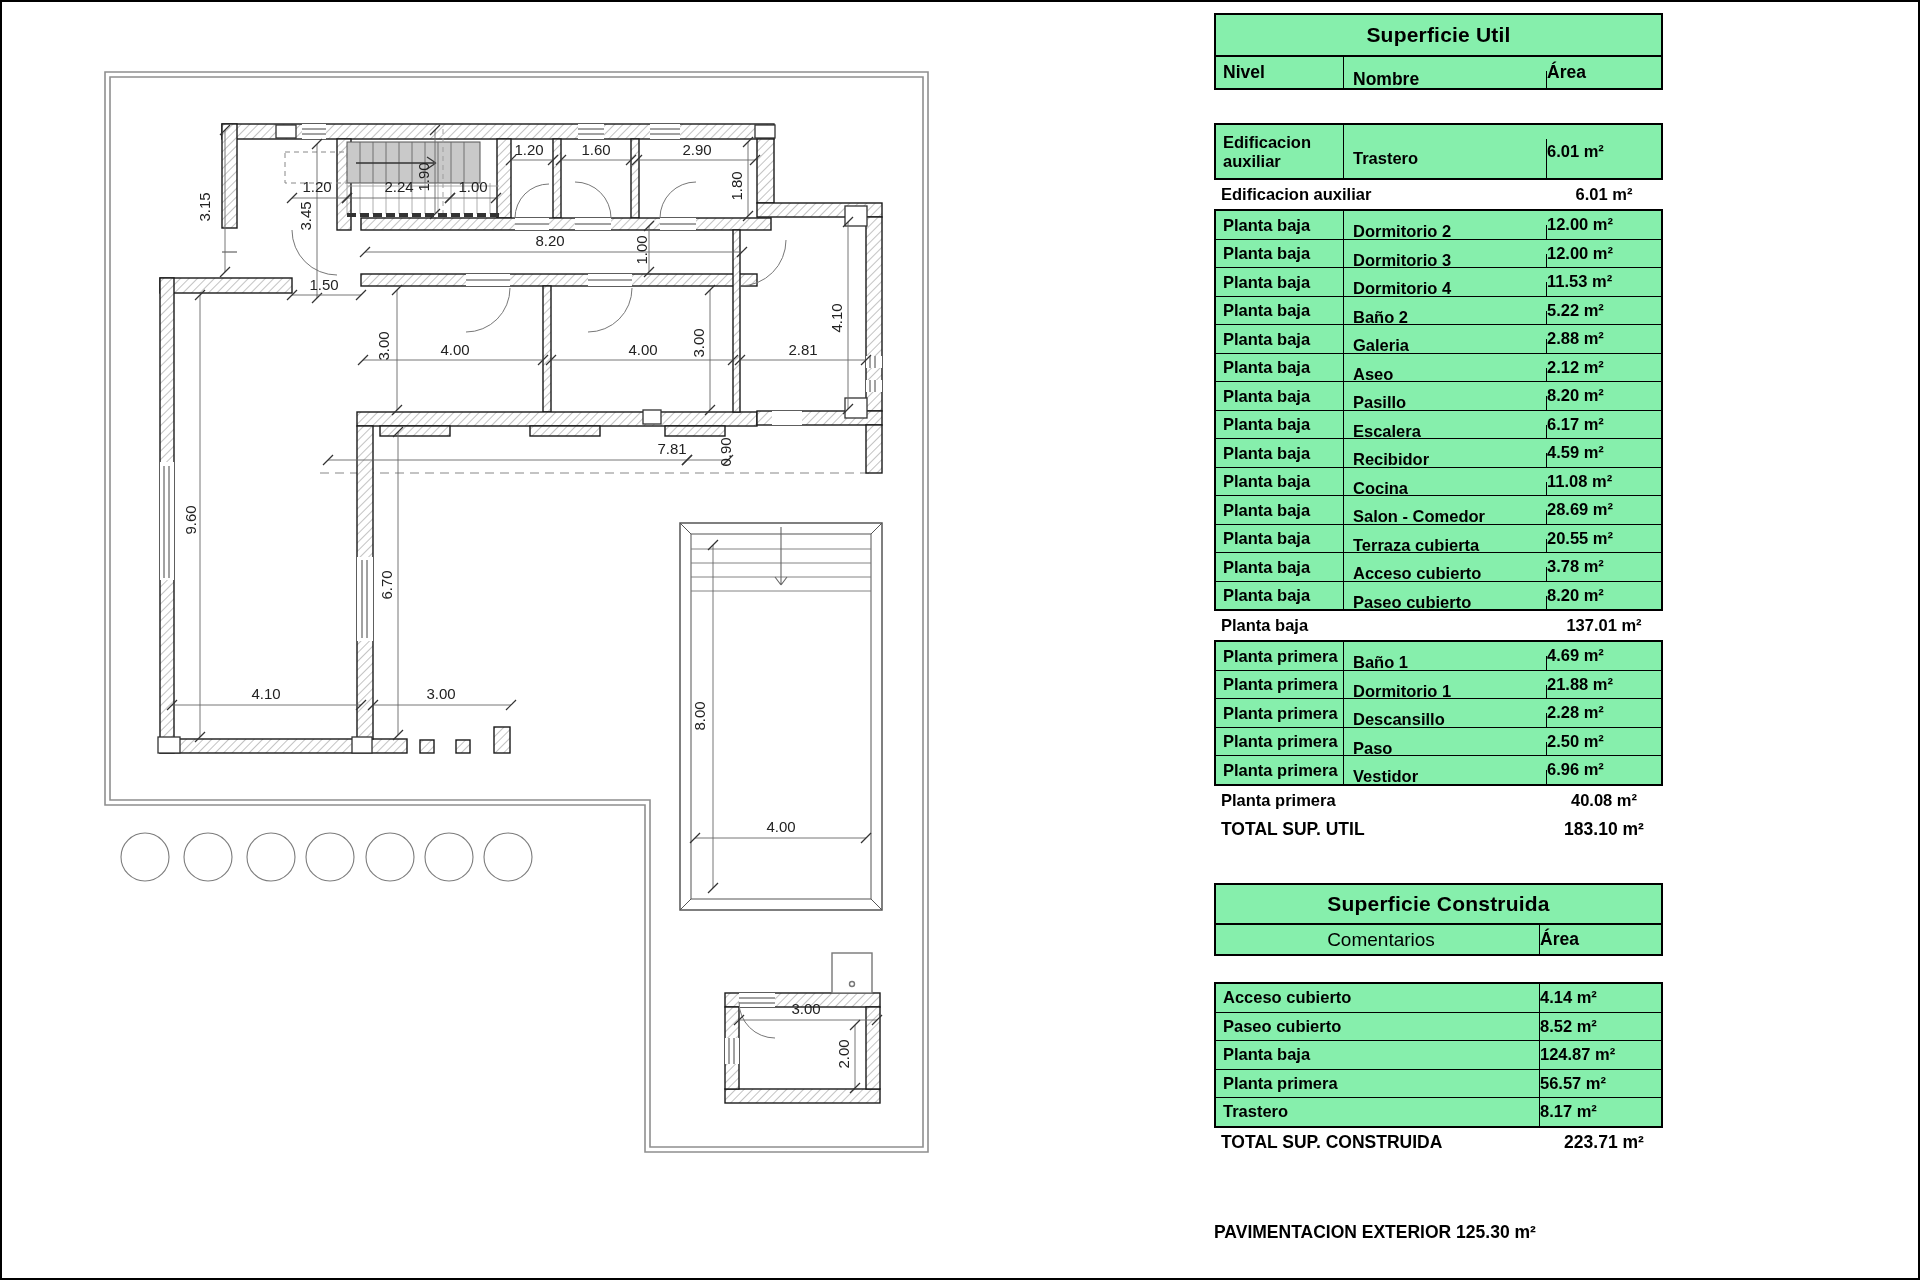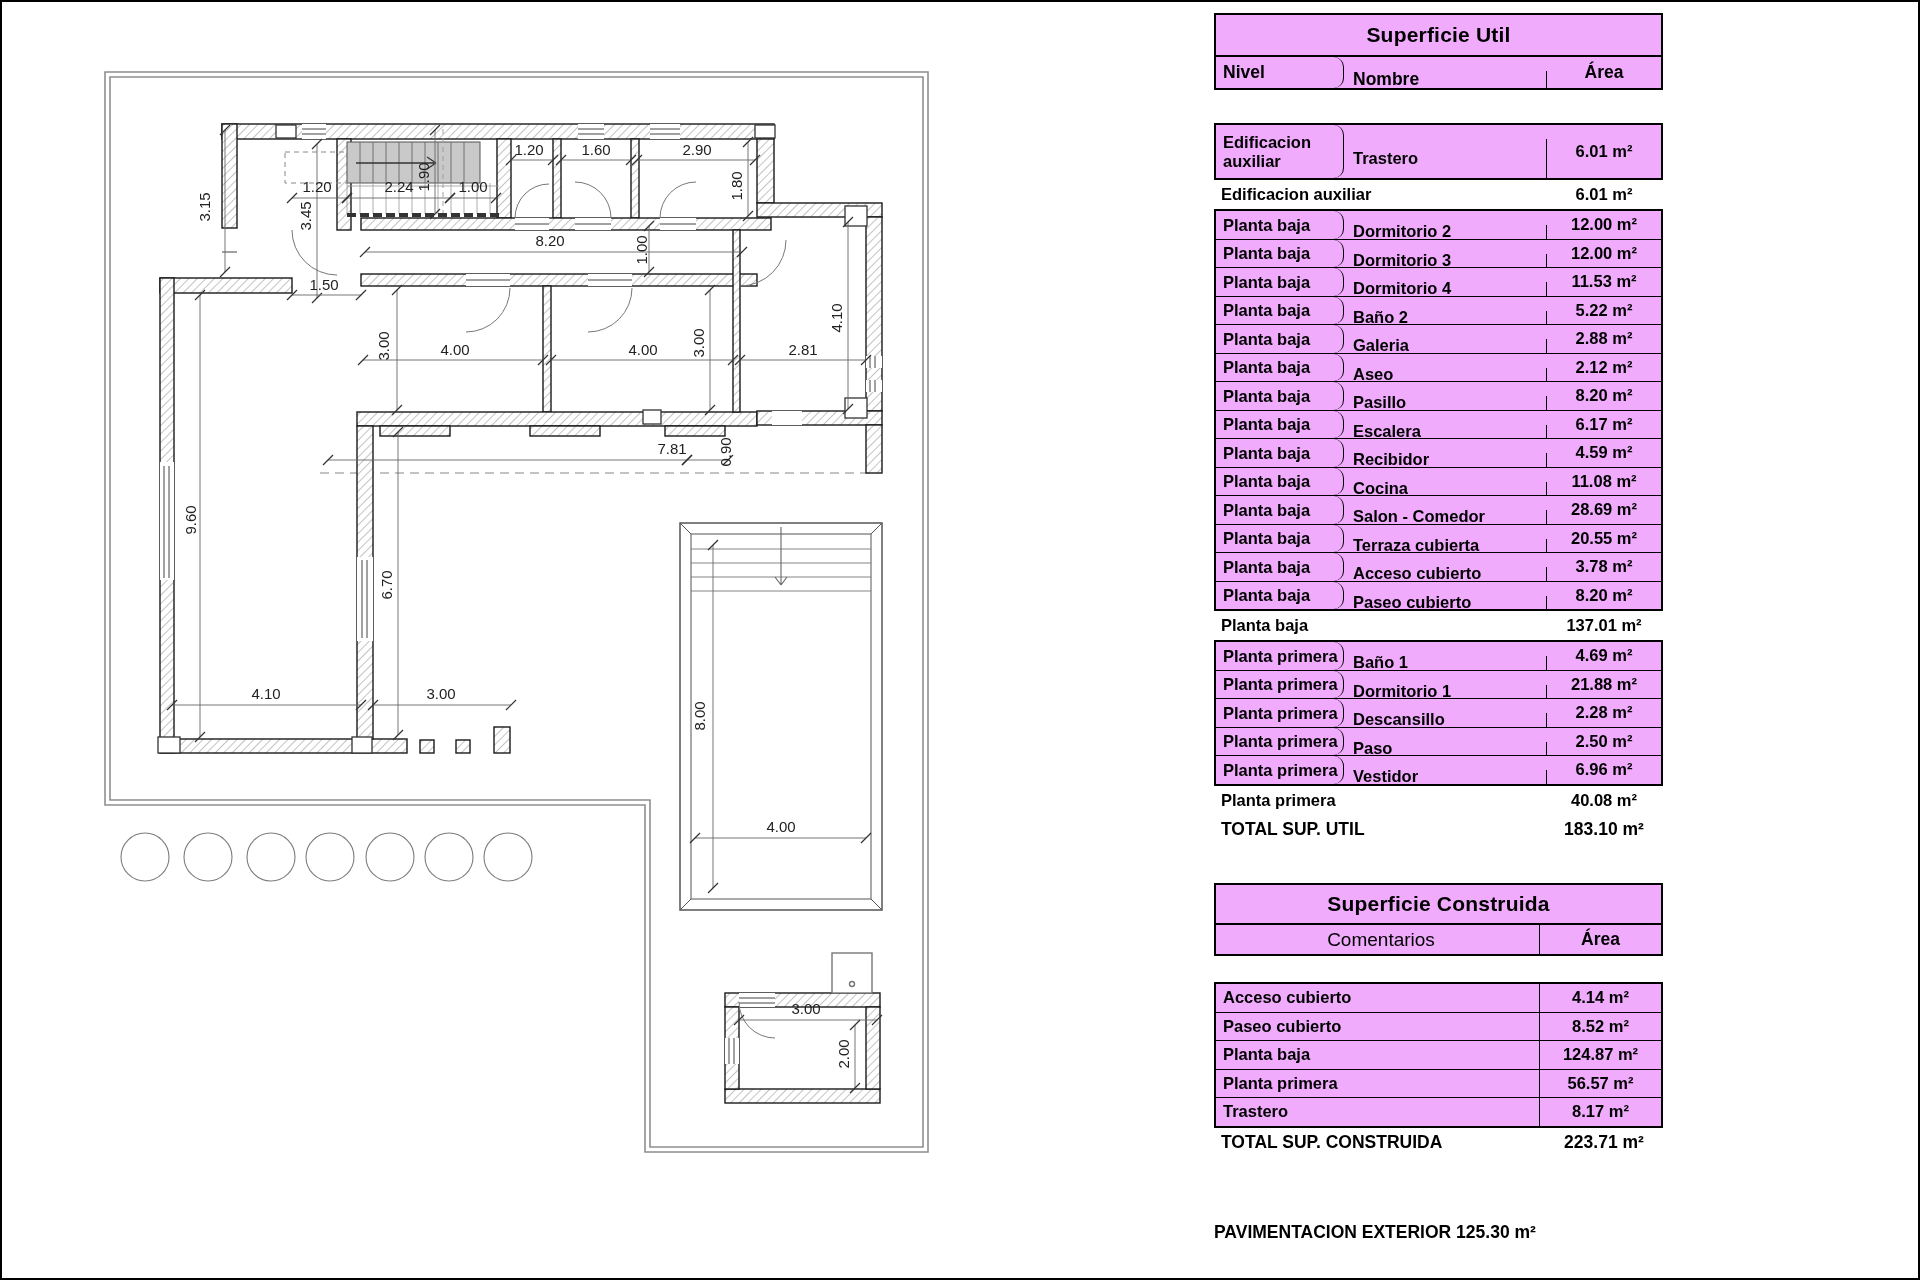--- a/index.html
+++ b/index.html
@@ -2,32 +2,32 @@
 <html><head>
 <meta charset="utf-8">
 <style>
   html,body{margin:0;padding:0;width:1920px;height:1280px;background:#fff;overflow:hidden;
     font-family:"Liberation Sans",sans-serif;}
   .frame{position:absolute;inset:0;border:2px solid #000;pointer-events:none;}
   #plan-svg{position:absolute;left:0;top:0;}
 
   
   .tbl{position:absolute;left:1214px;width:449px;color:#000;font-weight:bold;}
-  .block{border:2px solid #000;background:#f0abfc;box-sizing:border-box;}
+  .block{border:2px solid #000;background:#86efac;box-sizing:border-box;}
   .title-row{height:40px;display:flex;align-items:center;justify-content:center;
     font-size:21px;letter-spacing:.2px;}
   .hdr-row{display:flex;height:31px;align-items:center;font-size:17.5px;border-top:2px solid #000;}
   .trow{display:flex;height:27.5px;align-items:center;font-size:16.5px;}
   .trow + .trow{border-top:1.5px solid #000;}
   .tall .trow{height:53px;}
   .c1{width:128px;align-self:stretch;display:flex;align-items:center;
-      border-right:1.5px solid #000;padding-left:7px;box-sizing:border-box;line-height:1.12;border-radius:10px;}
+      border-right:1.5px solid #000;padding-left:7px;box-sizing:border-box;line-height:1.12;}
   .c2{width:203px;align-self:stretch;display:flex;align-items:center;
       border-right:1.5px solid #000;padding-left:9px;box-sizing:border-box;margin-top:14px;}
-  .c3{flex:1;text-align:center;}
+  .c3{flex:1;text-align:left;}
   .c1w{width:324px;align-self:stretch;display:flex;align-items:center;
       border-right:1.5px solid #000;padding-left:7px;box-sizing:border-box;}
   .hdr-plain{font-weight:normal;font-size:19px;justify-content:center;}
   .subrow{display:flex;height:29px;align-items:center;font-size:16.5px;}
   .subrow .lab{padding-left:7px;flex:1;}
   .subrow .val{width:118px;text-align:center;}
   .total-row{font-size:17.5px;}
   .gap{height:33px;}
   .gap2{height:26px;}
   .footer-note{position:absolute;left:1214px;top:1222px;font-weight:bold;font-size:17.5px;color:#000;}

